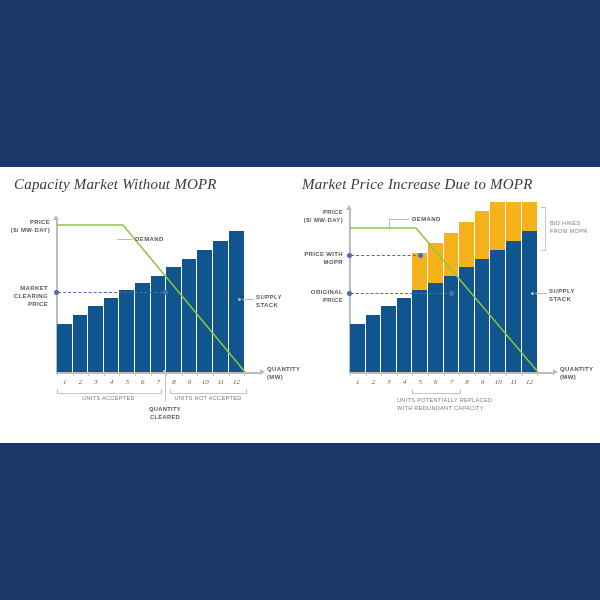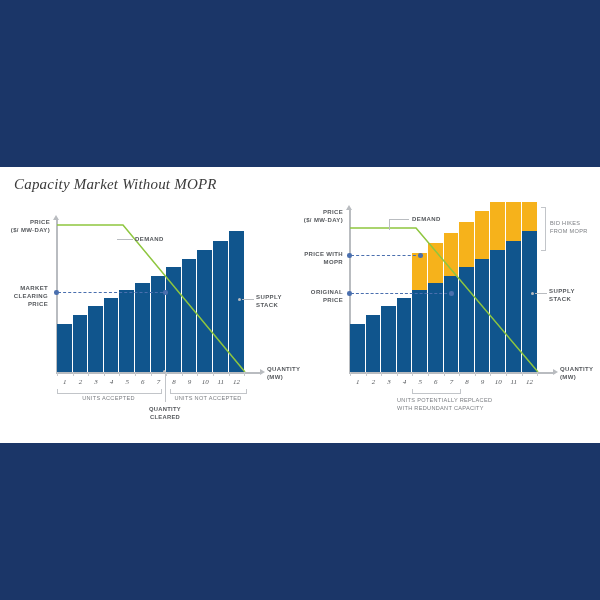--- a/index.html
+++ b/index.html
@@ -190,20 +190,21 @@
     <div class="caption center" style="left:164px;top:228px;width:88px;">UNITS NOT ACCEPTED</div>
 
     <div class="caption bold center" style="left:130px;top:239px;width:70px;">
       <div>QUANTITY</div>
       <div>CLEARED</div>
     </div>
   </div>
 
   <div class="chart" id="chart-right">
 
+    <div class="title" style="left:10px;top:9px;">Market Price Increase Due to MOPR</div>
 
     <div class="yaxis" style="left:57px;top:43px;height:163px;"></div>
     <div class="arrow-up" style="left:54px;top:38px;"></div>
 
     <div class="xaxis" style="left:57px;top:205px;width:205px;"></div>
     <div class="arrow-right" style="left:261px;top:202px;"></div>
 
     <div class="axis-label right" style="left:-2px;top:41px;width:53px;">
       <div>PRICE</div>
       <div>($/ MW-DAY)</div>

